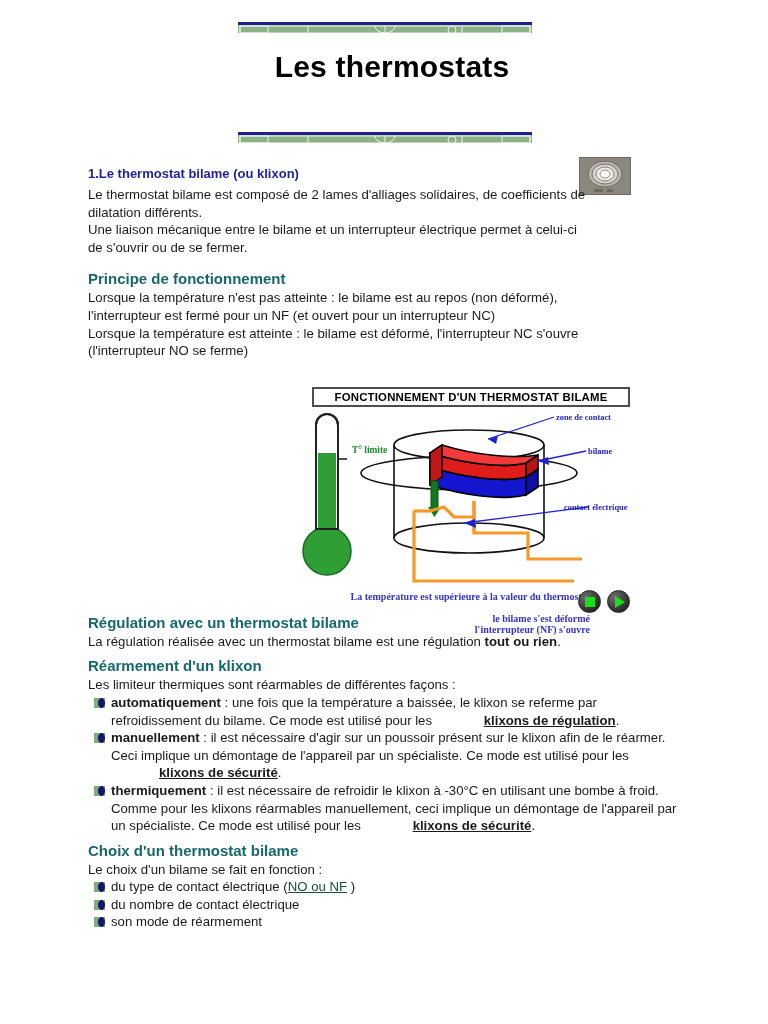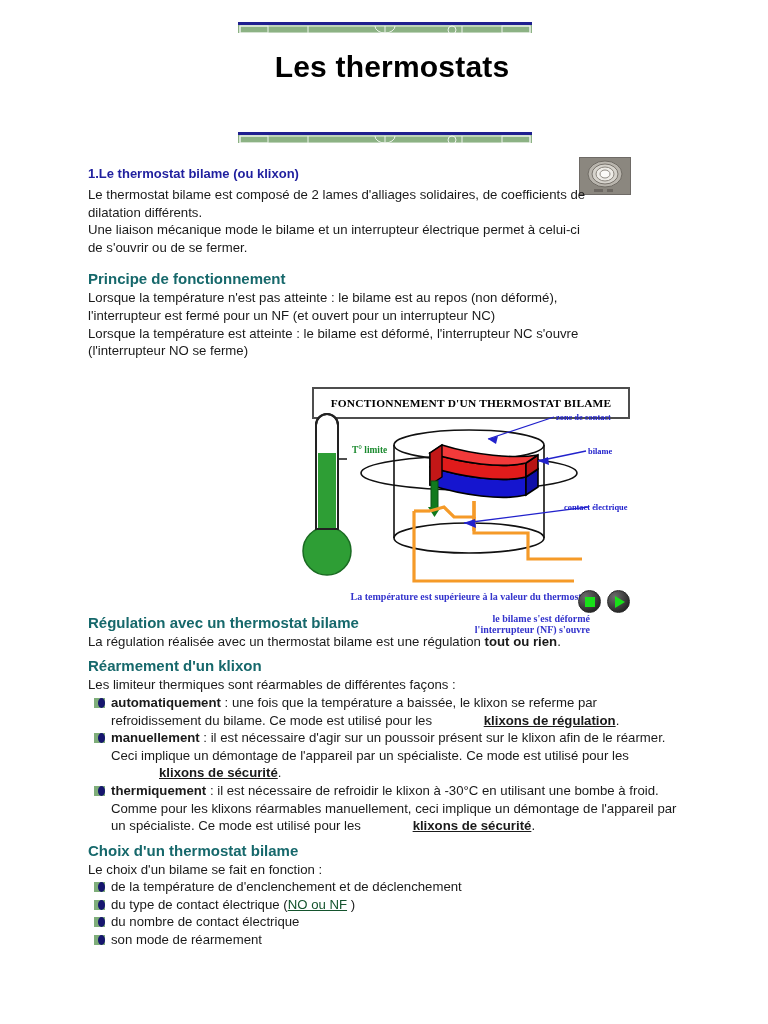--- a/index.html
+++ b/index.html
@@ -153,28 +153,28 @@
     left: 302px;
     top: 387px;
     width: 336px;
     height: 232px;
   }
   .fig-caption-box {
     position: absolute;
     left: 10px;
     top: 0;
     width: 318px;
-    height: 32px;
+    height: 20px;
     border: 2px solid #4d4d4d;
     box-sizing: border-box;
     background: #fff;
     display: flex;
     align-items: center;
     justify-content: center;
-    font-family: Liberation Serif, serif;
+    font-family: Liberation Sans, sans-serif;
     font-weight: bold;
     font-size: 11.4px;
     letter-spacing: 0.2px;
     color: #000;
   }
   .fig-svg {
     position: absolute;
     left: 0;
     top: 24px;
   }
@@ -286,21 +286,21 @@
       <rect x="27" y="31" width="6" height="3" fill="#6d6862"></rect>
     </svg>
   </div>
 
   <div class="content">
 
     <h2 class="sec-blue">1.Le thermostat bilame (ou klixon)</h2>
     <p class="para">
       <span>Le thermostat bilame est composé de 2 lames d'alliages solidaires, de coefficients de</span><br>
       <span>dilatation différents.</span><br>
-      <span>Une liaison mécanique mode le bilame et un interrupteur électrique permet à celui-ci</span><br>
+      <span>Une liaison mécanique entre le bilame et un interrupteur électrique permet à celui-ci</span><br>
       <span>de s'ouvrir ou de se fermer.</span>
     </p>
 
     <div class="spacer-sm"></div>
 
     <h3 class="sec-teal">Principe de fonctionnement</h3>
     <p class="para">
       <span>Lorsque la température n'est pas atteinte : le bilame est au repos (non déformé),</span><br>
       <span>l'interrupteur est fermé pour un NF (et ouvert pour un interrupteur NC)</span><br>
       <span>Lorsque la température est atteinte : le bilame est déformé, l'interrupteur NC s'ouvre</span><br>
@@ -324,23 +324,20 @@
       </li>
       <li>
         <span class="bullet-mark"></span><b class="strong">thermiquement</b><span> : il est nécessaire de refroidir le klixon à -30°C en utilisant une bombe à froid.  Comme pour les klixons réarmables manuellement, ceci implique un démontage de l'appareil par un spécialiste. Ce mode est utilisé pour les </span><span class="ul-strong">klixons de sécurité</span><span>.</span>
       </li>
     </ul>
 
     <h3 class="sec-teal">Choix d'un thermostat bilame</h3>
     <p class="para">Le choix d'un bilame se fait en fonction :</p>
 
     <ul class="bullets">
-      <li>
-        <span class="bullet-mark"></span><span>de la température de d'enclenchement et de déclenchement</span>
-      </li>
       <li>
         <span class="bullet-mark"></span><span>du type de contact électrique (</span><a class="link" href="#">NO ou NF</a><span> )</span>
       </li>
       <li>
         <span class="bullet-mark"></span><span>du nombre de contact électrique</span>
       </li>
       <li>
         <span class="bullet-mark"></span><span>son mode de réarmement</span>
       </li>
     </ul>

